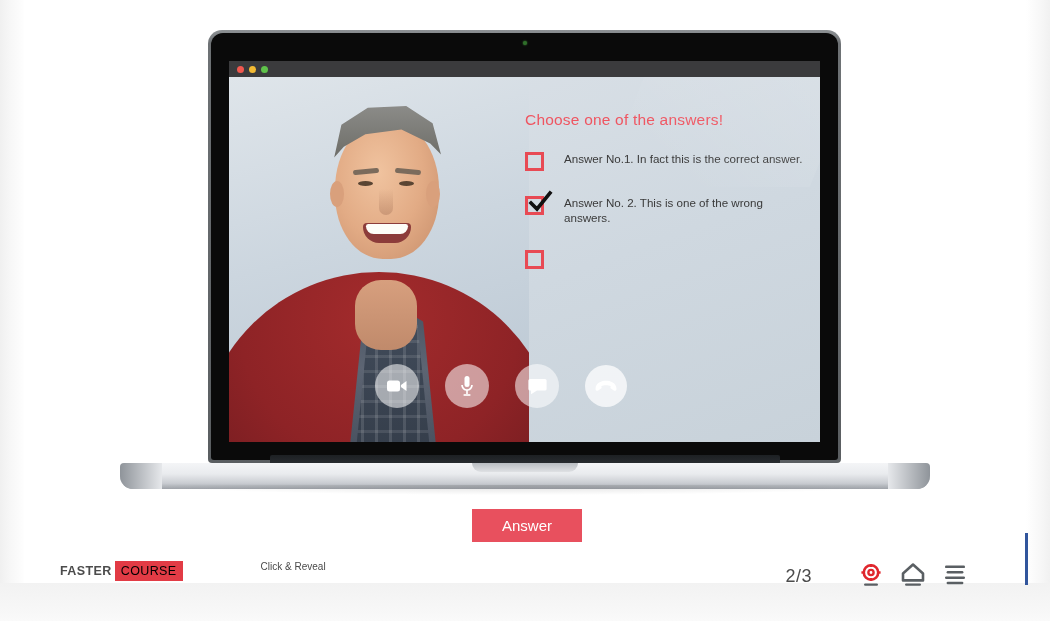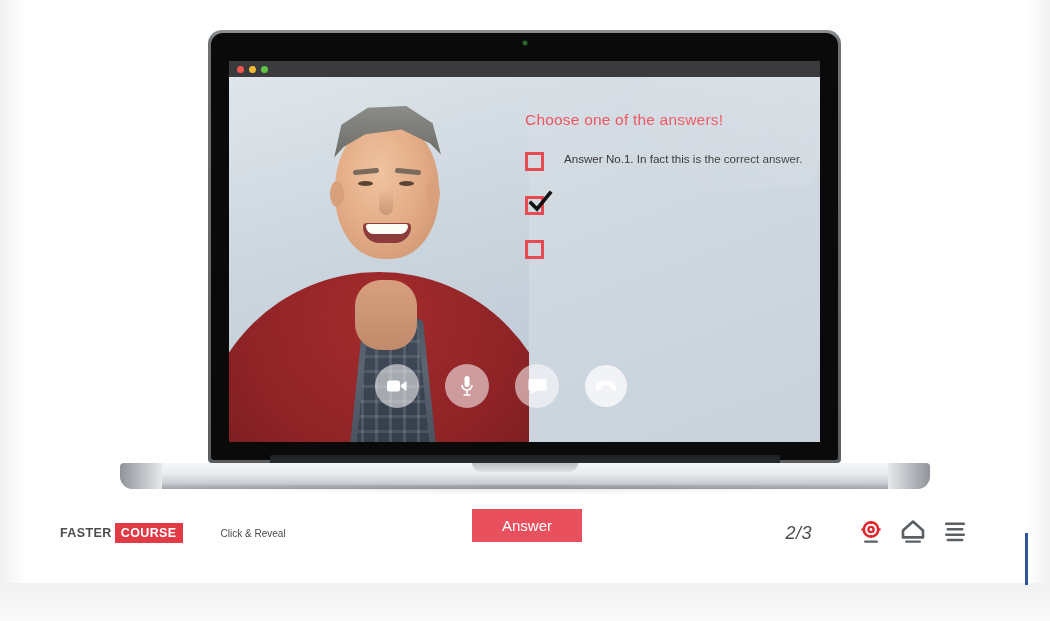--- a/index.html
+++ b/index.html
@@ -207,35 +207,35 @@
   
   .answer-btn {
     position: absolute; left: 472px; top: 509px; width: 110px; height: 33px;
     background: #e8505e; color: #fff; border: none; font-size: 15px;
     font-family: "Liberation Sans", sans-serif; cursor: pointer;
     display: flex; align-items: center; justify-content: center;
   }
 
   
   .bottom-bar {
-    position: absolute; left: 24px; top: 514px; width: 1002px; height: 38px;
-    display: flex; align-items: center;
+    position: absolute; left: 24px; top: 561px; width: 1002px; height: 38px;
+    display: flex; align-items: flex-start; gap: 40px;
   }
   .logo { display: flex; align-items: center; margin-left: 36px; }
   .logo-faster {
     font-size: 12.5px; font-weight: bold; color: #4c4c4c; letter-spacing: 0.4px;
   }
   .logo-course {
-    font-size: 12.5px; font-weight: bold; color: #ffffff; background: #e23b45;
+    font-size: 12.5px; font-weight: normal; color: #000000; background: #e23b45;
     letter-spacing: 0.4px; padding: 3px 6px; margin-left: 3px;
   }
   .crumb { margin-left: 38px; font-size: 10px; color: #4a4a4a; }
 
   .right-tools { margin-left: auto; display: flex; align-items: center; margin-right: 50px; }
-  .counter { font-size: 18px; color: #4b4b4b; margin-right: 38px; letter-spacing: 0.5px; font-style: italic; }
+  .counter { font-size: 18px; color: #4b4b4b; margin-right: 38px; letter-spacing: 0.5px; }
   .tool-icon {
     width: 42px; height: 30px; display: flex; align-items: center; justify-content: center;
     cursor: pointer;
   }
 
   
   .scroll-track {
     position: absolute; right: 21px; top: 0; width: 8px; height: 621px; background: transparent;
   }
   .scroll-thumb {
@@ -297,20 +297,21 @@
                 <span class="cbox"></span>
                 <span class="answer-text">Answer No.1. In fact this is the correct answer.</span>
               </div>
 
               <div class="answer-row">
                 <span class="cbox">
                   <svg class="tick" viewBox="0 0 26 26">
                     <path d="M4 13 L10 19 L23 3" stroke="#111111" stroke-width="3.6" fill="none" stroke-linecap="square"></path>
                   </svg>
                 </span>
+                <span class="answer-text">Answer No. 2. This is one of the wrong answers.</span>
               </div>
 
               <div class="answer-row">
                 <span class="cbox"></span>
               </div>
             </div>
 
             <div class="call-controls">
               <button class="cc-btn">
                 <svg width="20" height="14" viewBox="0 0 20 14">

